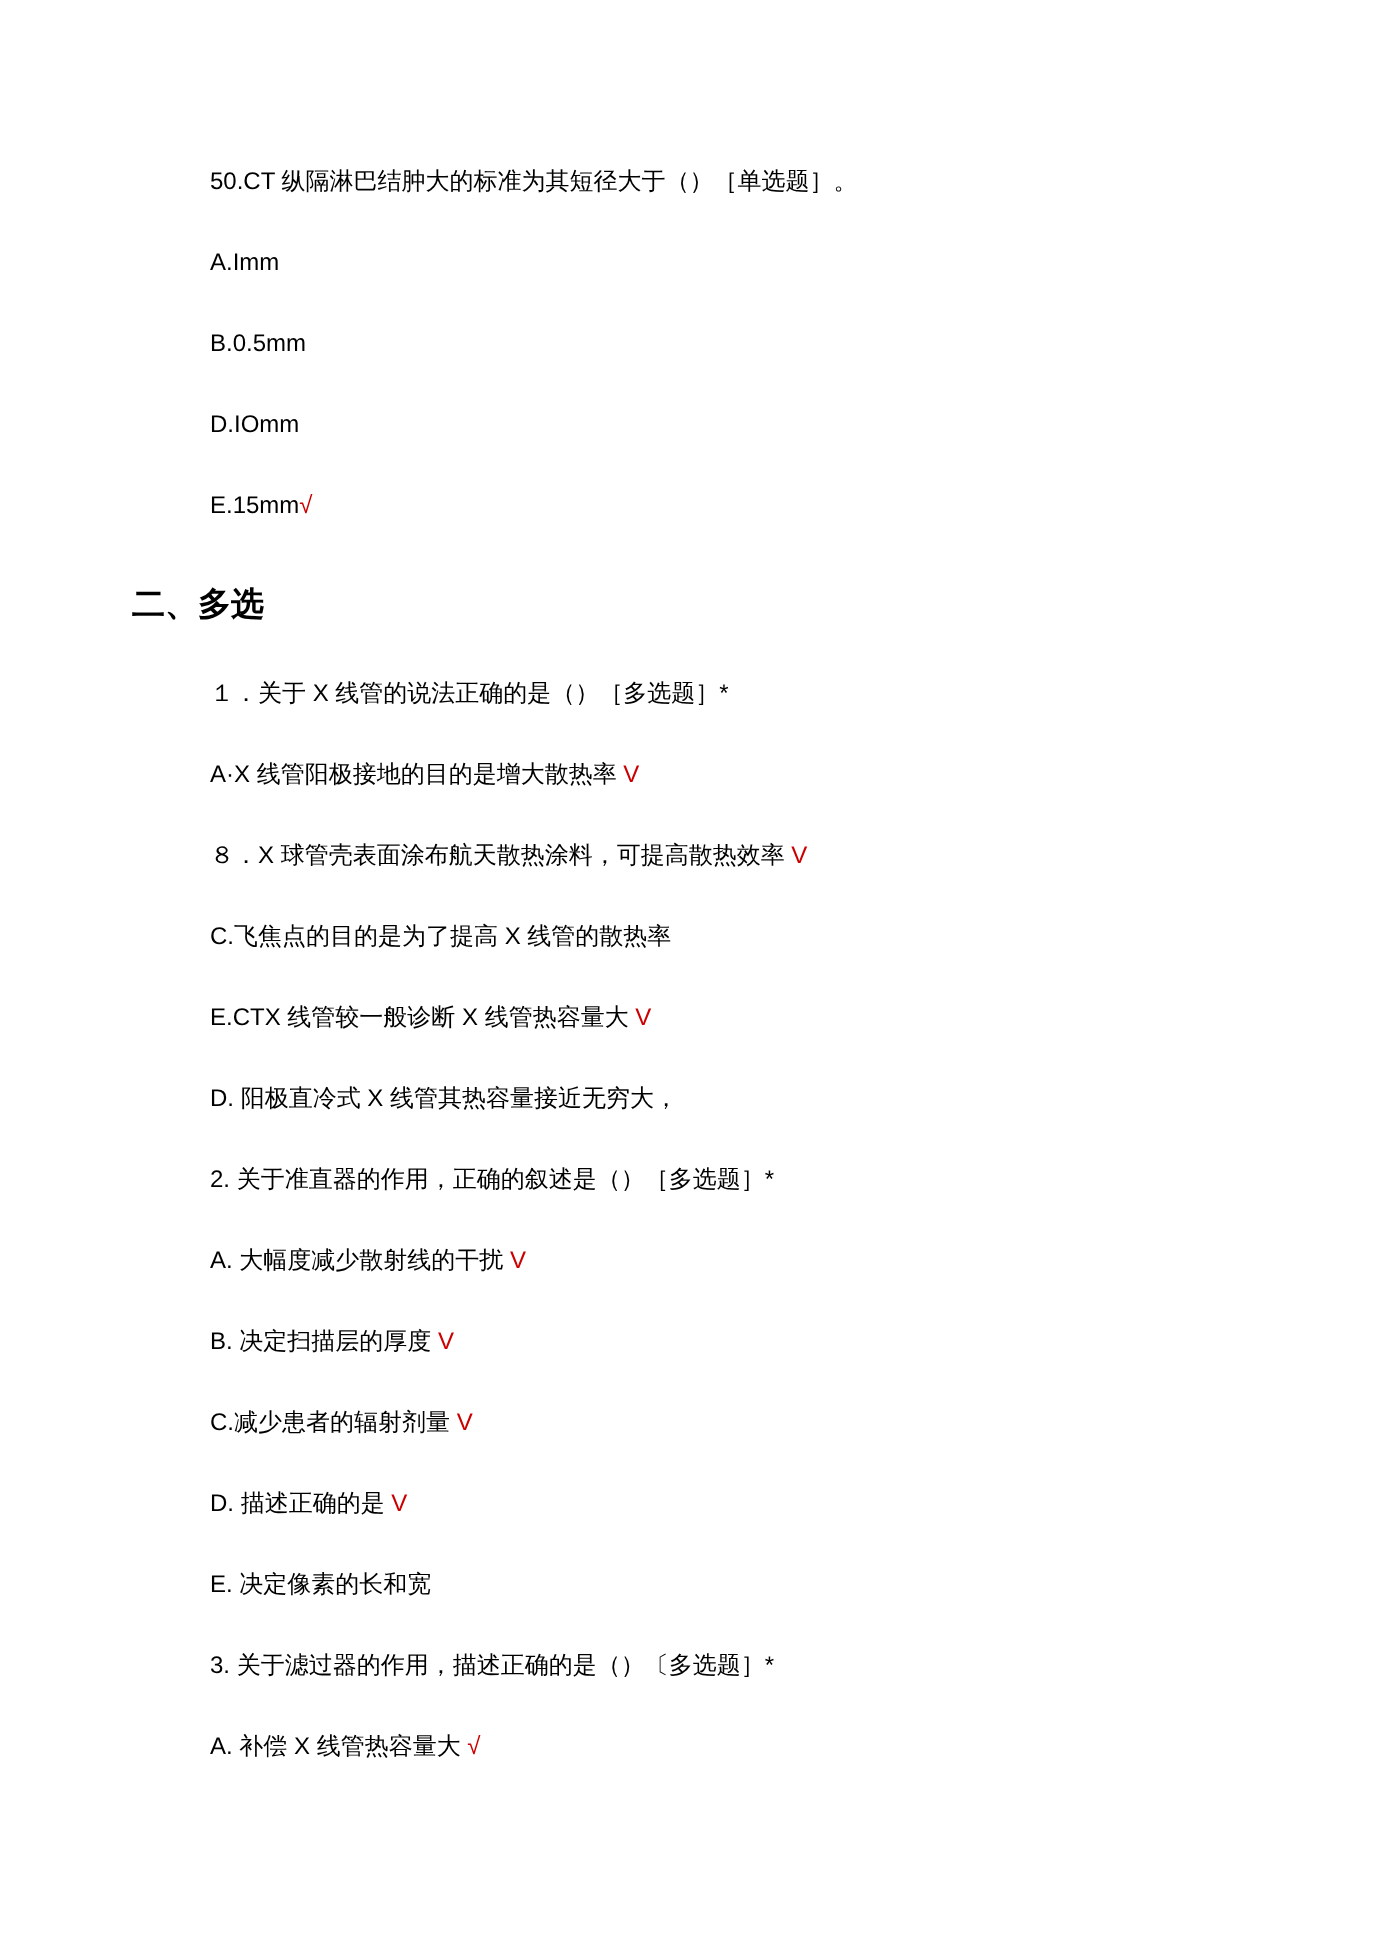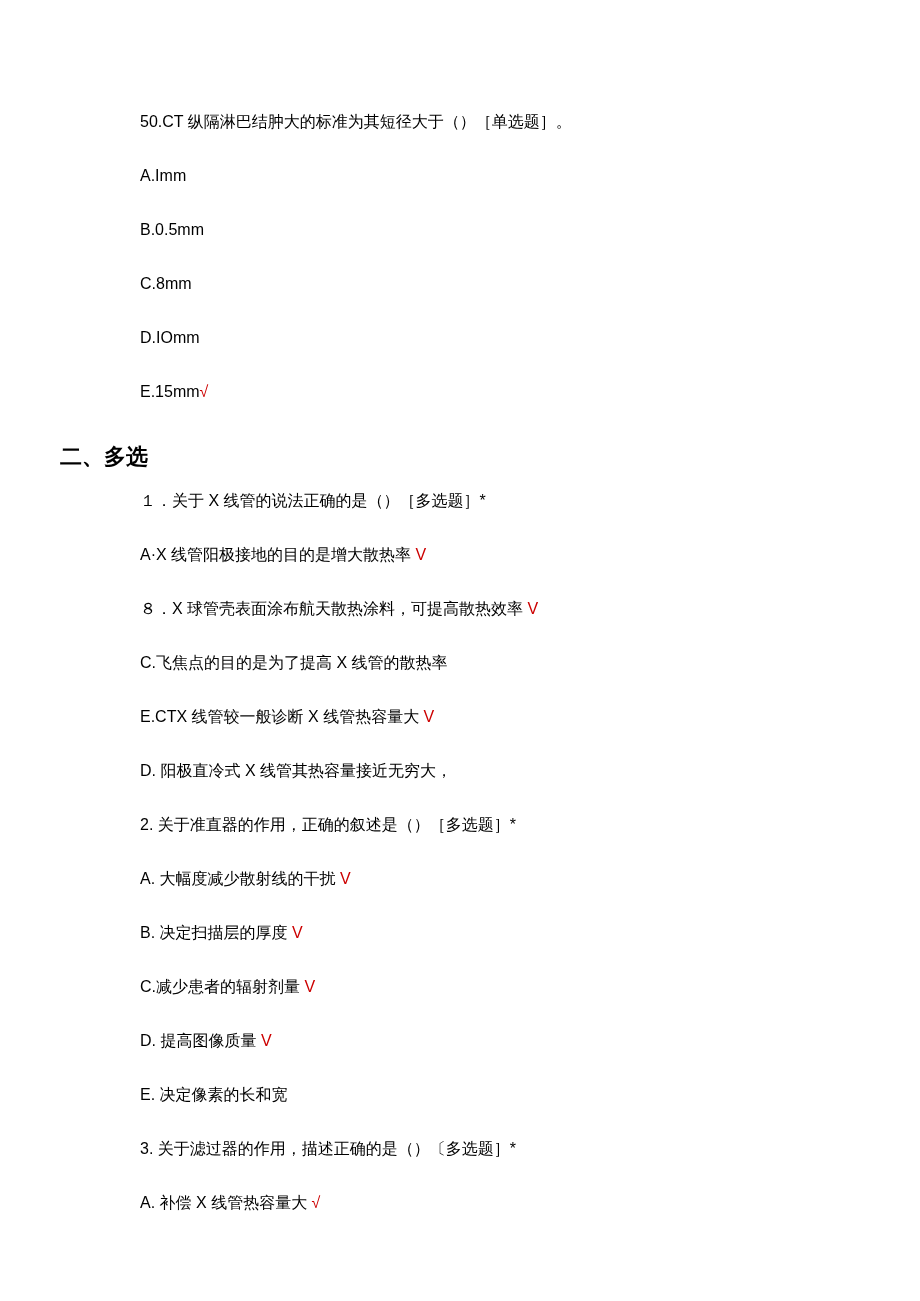--- a/index.html
+++ b/index.html
@@ -16,41 +16,40 @@
     padding: 110px 0 80px 0;
     width: 920px;
   }
   .content {
     padding-left: 140px;
     padding-right: 80px;
   }
   .section-heading {
     font-size: 22px;
     font-weight: bold;
-    padding-left: 60px;
+    padding-left: 88px;
     margin-top: 36px;
-    margin-bottom: 16px;
+    margin-bottom: 32px;
   }
   .line {
     margin-bottom: 30px;
     font-size: 16px;
   }
   .mark {
     color: #cc0000;
   }
 </style>
 </head>
 <body>
 
 <div class="content">
 
   <div class="line">50.CT 纵隔淋巴结肿大的标准为其短径大于（）［单选题］。</div>
   <div class="line">A.Imm</div>
   <div class="line">B.0.5mm</div>
-  <div class="line">C.8mm</div>
   <div class="line">D.IOmm</div>
   <div class="line">
     <span>E.15mm</span><span class="mark">√</span>
   </div>
 
 </div>
 
 <div class="section-heading">二、多选</div>
 
 <div class="content">
@@ -72,21 +71,21 @@
   <div class="line">
     <span>A. 大幅度减少散射线的干扰</span><span class="mark"> V</span>
   </div>
   <div class="line">
     <span>B. 决定扫描层的厚度</span><span class="mark"> V</span>
   </div>
   <div class="line">
     <span>C.减少患者的辐射剂量</span><span class="mark"> V</span>
   </div>
   <div class="line">
-    <span>D. 提高图像质量</span><span class="mark"> V</span>
+    <span>D. 描述正确的是</span><span class="mark"> V</span>
   </div>
   <div class="line">E. 决定像素的长和宽</div>
 
   <div class="line">3. 关于滤过器的作用，描述正确的是（）〔多选题］*</div>
   <div class="line">
     <span>A. 补偿 X 线管热容量大 </span><span class="mark">√</span>
   </div>
 
 </div>
 

